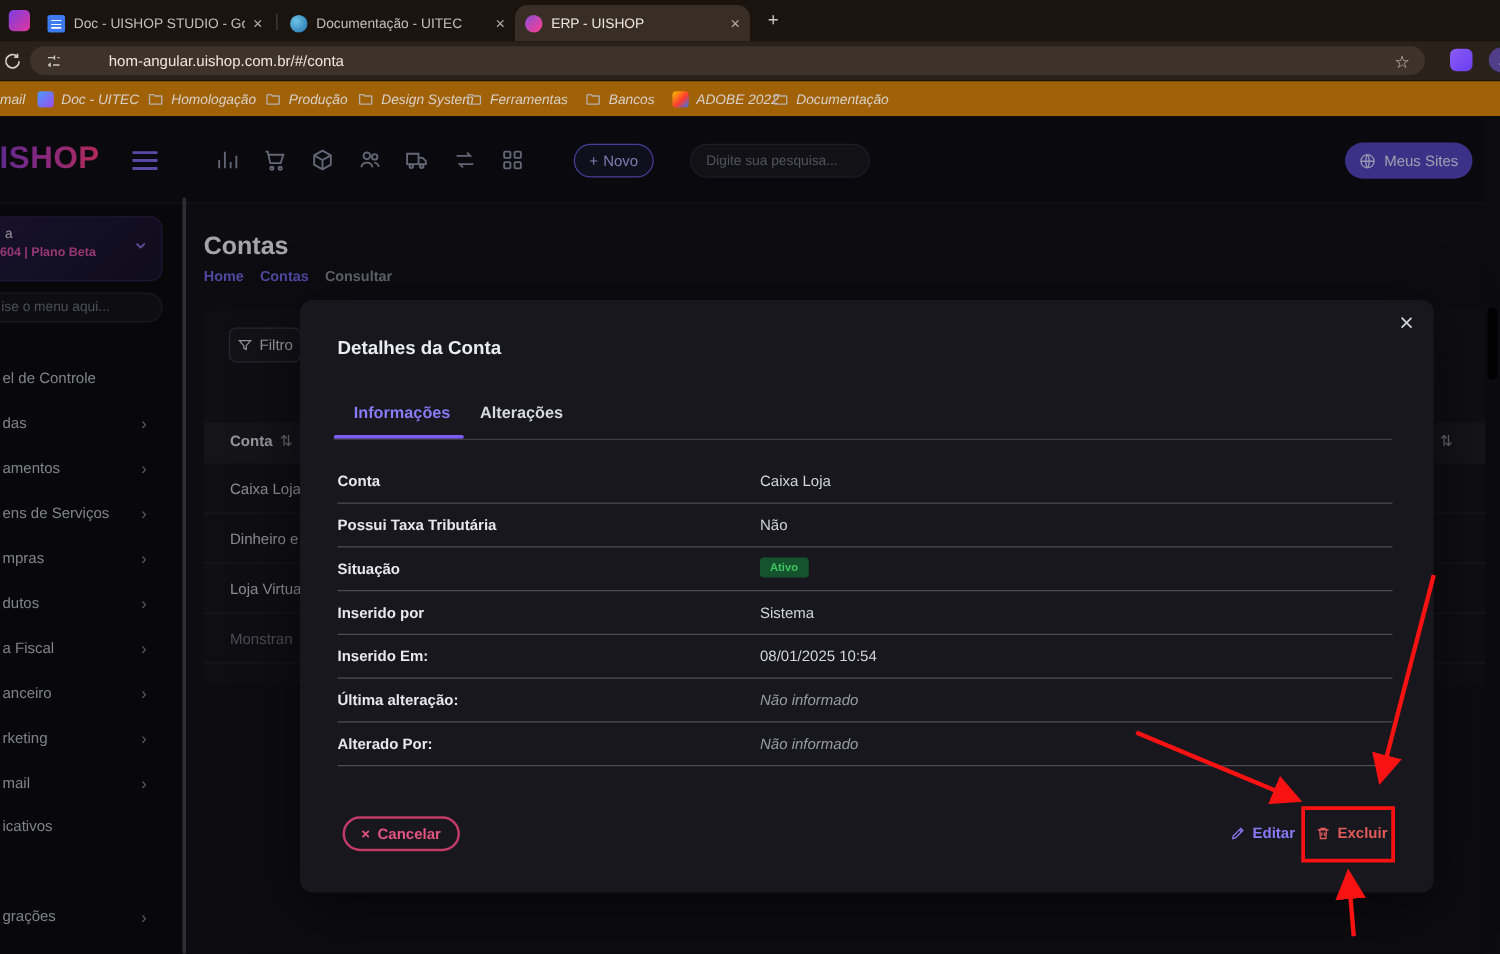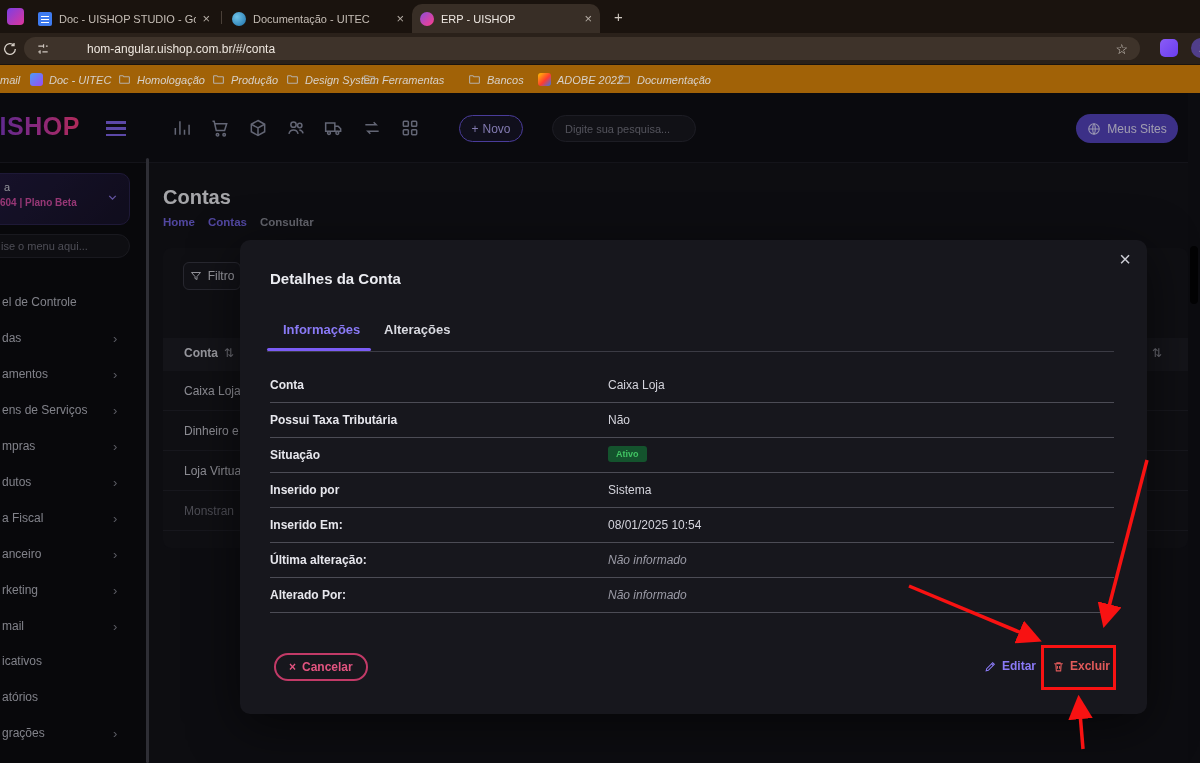--- a/index.html
+++ b/index.html
@@ -203,21 +203,21 @@
             <path d="M3 6a1 1 0 0 1 1-1h5l2 2h9a1 1 0 0 1 1 1v10a1 1 0 0 1-1 1H4a1 1 0 0 1-1-1V6z"></path>
           </svg></span>
       <span>Produção</span>
     </span>
     <span class="bm" style="left:286px">
       <span class="folder"><svg viewBox="0 0 24 24" fill="none" stroke="currentColor" stroke-width="2">
             <path d="M3 6a1 1 0 0 1 1-1h5l2 2h9a1 1 0 0 1 1 1v10a1 1 0 0 1-1 1H4a1 1 0 0 1-1-1V6z"></path>
           </svg></span>
       <span>Design System</span>
     </span>
-    <span class="bm" style="left:363px">
+    <span class="bm" style="left:373px">
       <span class="folder"><svg viewBox="0 0 24 24" fill="none" stroke="currentColor" stroke-width="2">
             <path d="M3 6a1 1 0 0 1 1-1h5l2 2h9a1 1 0 0 1 1 1v10a1 1 0 0 1-1 1H4a1 1 0 0 1-1-1V6z"></path>
           </svg></span>
       <span>Ferramentas</span>
     </span>
     <span class="bm" style="left:468px">
       <span class="folder"><svg viewBox="0 0 24 24" fill="none" stroke="currentColor" stroke-width="2">
             <path d="M3 6a1 1 0 0 1 1-1h5l2 2h9a1 1 0 0 1 1 1v10a1 1 0 0 1-1 1H4a1 1 0 0 1-1-1V6z"></path>
           </svg></span>
       <span>Bancos</span>
@@ -331,23 +331,20 @@
   <div class="si" style="top:575px">
       <span class="lbl">rketing</span>
       <span class="chev">›</span>
     </div>
   <div class="si" style="top:611px">
       <span class="lbl">mail</span>
       <span class="chev">›</span>
     </div>
   <div class="si" style="top:646px">
       <span class="lbl">icativos</span>
-    </div>
-  <div class="si" style="top:682px">
-      <span class="lbl">atórios</span>
     </div>
   <div class="si" style="top:718px">
       <span class="lbl">grações</span>
       <span class="chev">›</span>
     </div>
 
   <div class="side-divider"></div>
 
   <div class="maincontent"></div>
   <div class="page-title">Contas</div>

